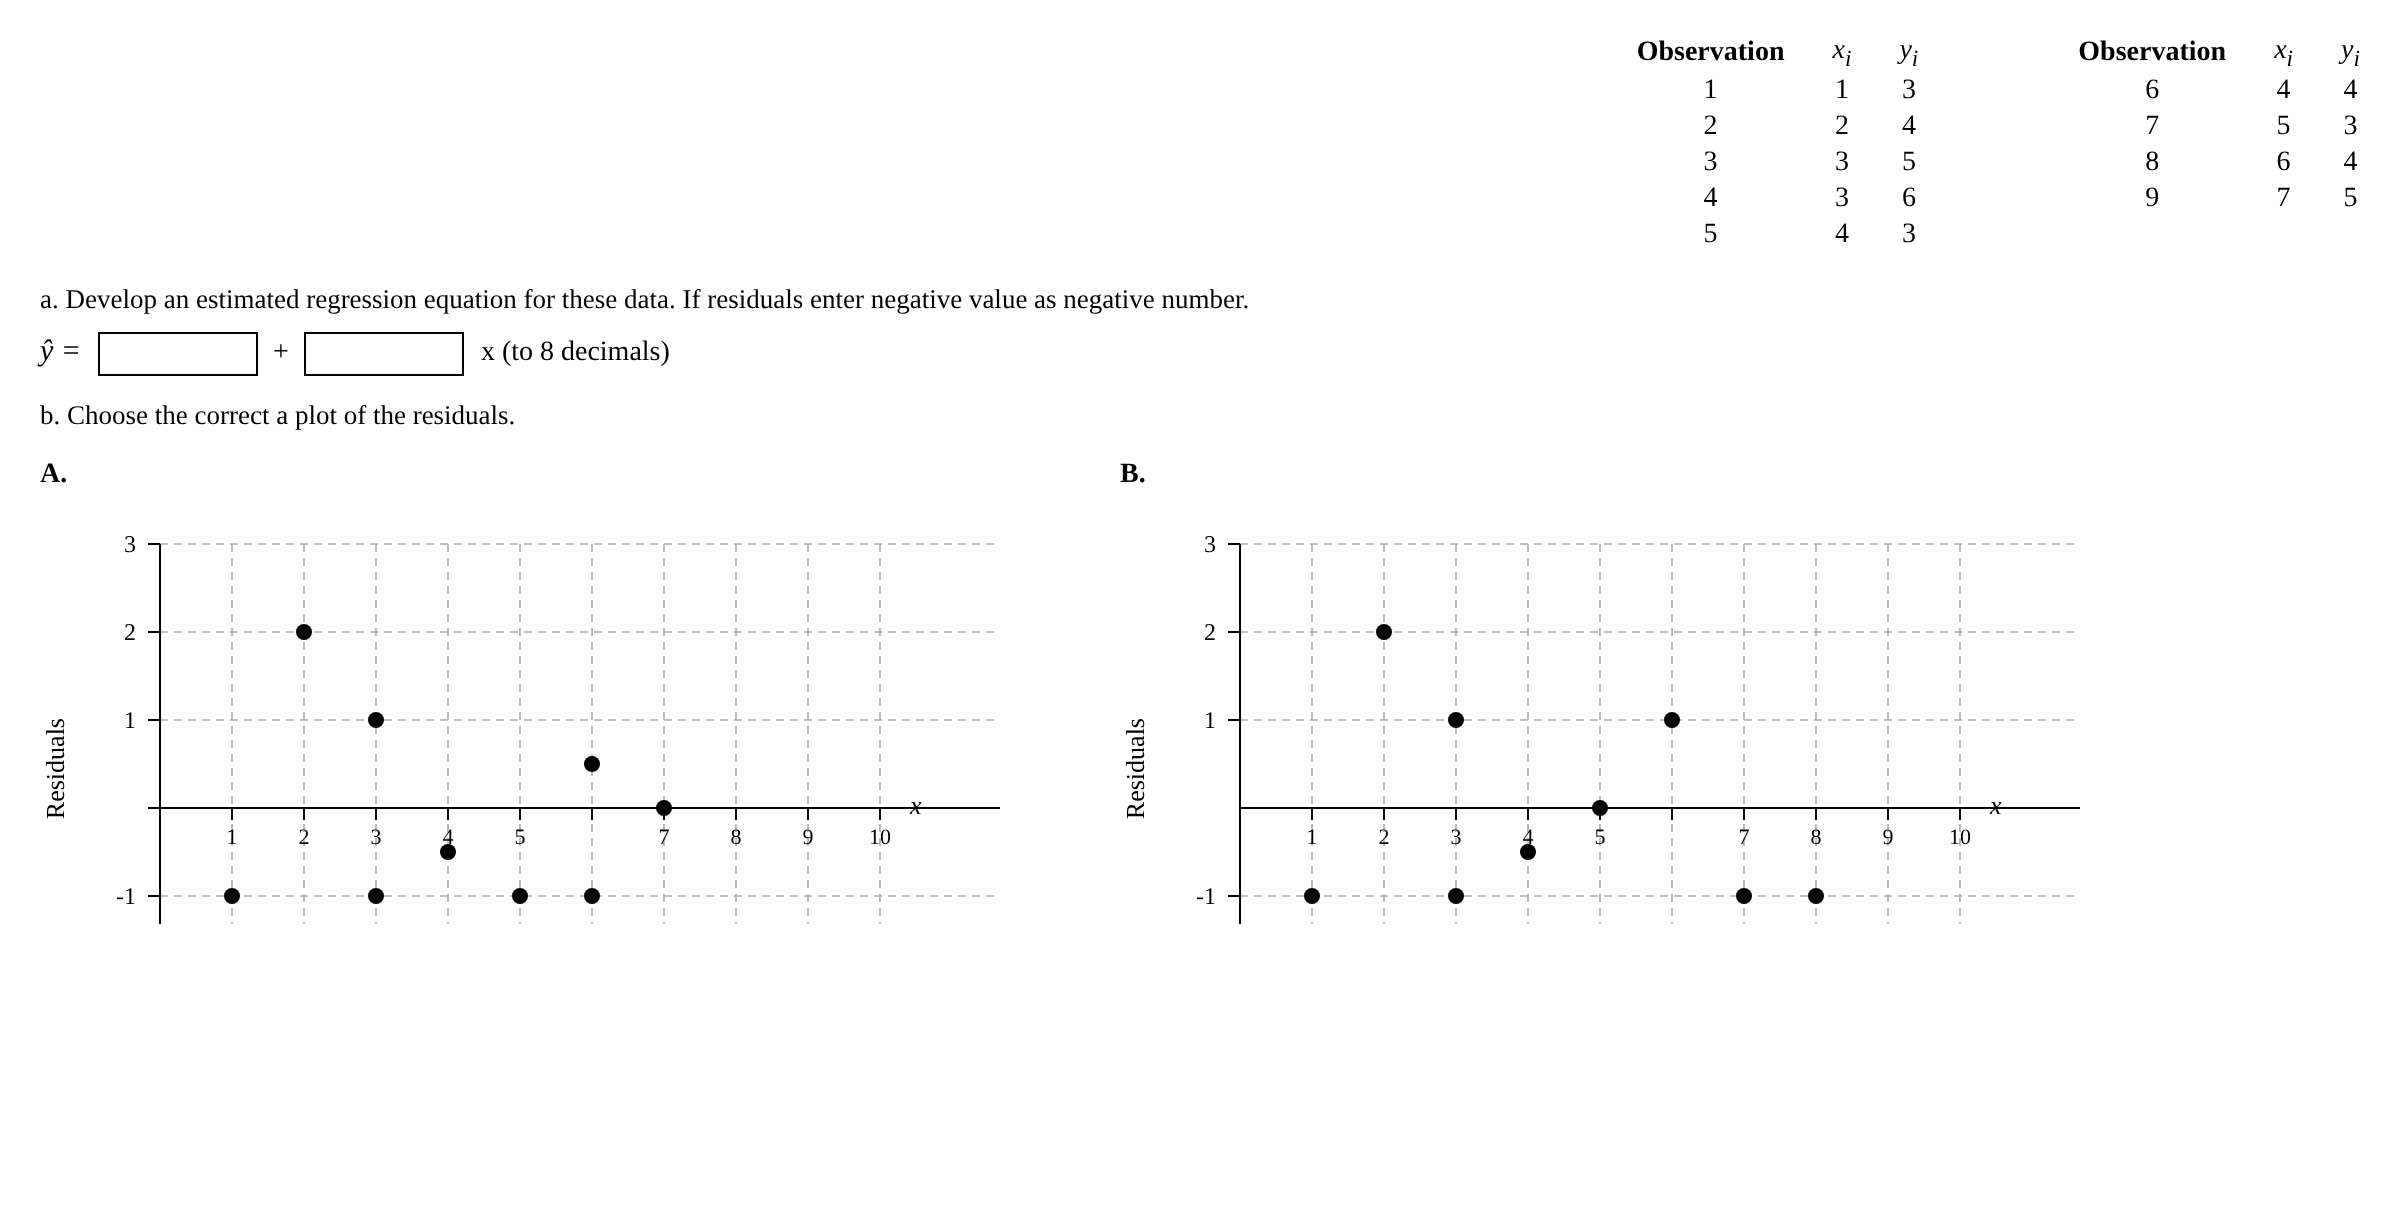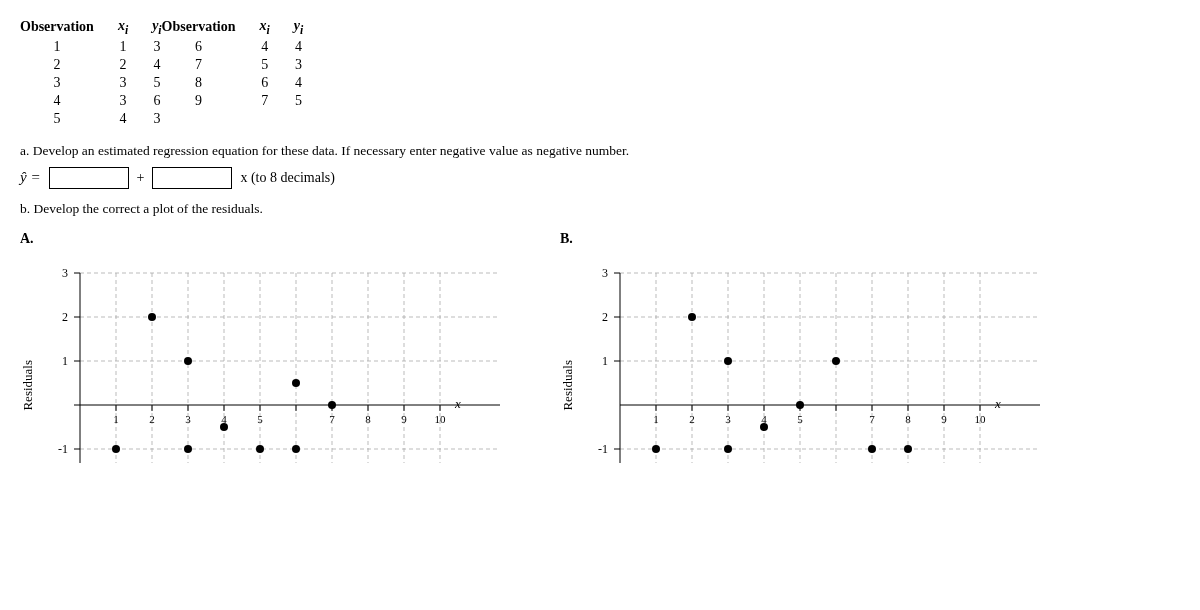--- a/index.html
+++ b/index.html
@@ -14,36 +14,37 @@
       position: relative;
     }
 
     .page {
       padding: 10px 20px;
     }
 
     
     .data-section {
       display: flex;
-      justify-content: flex-start;
+      justify-content: flex-end;
+      gap: 80px;
       margin-bottom: 16px;
       margin-top: 8px;
     }
 
     .data-table {
       display: grid;
       grid-template-columns: auto auto auto;
       gap: 2px 24px;
       align-items: center;
       text-align: center;
     }
 
     .data-table .header {
       font-style: italic;
-      font-weight: bold;
+      font-weight: normal;
       font-size: 14px;
     }
 
     .data-table .obs-header {
       font-weight: bold;
       font-size: 14px;
     }
 
     
     .part-a {
@@ -142,32 +143,32 @@
           <div>6</div>
           <div>4</div>
         <div>9</div>
           <div>7</div>
           <div>5</div>
       </div>
     </div>
   </div>
 
   <div class="part-a">
-    <span>a. Develop an estimated regression equation for these data. If necessary enter negative value as negative number.</span>
+    <span>a. Develop an estimated regression equation for these data. If residuals enter negative value as negative number.</span>
     <div class="equation-row">
       <span class="yhat">ŷ =</span>
       <input type="text" value="" style="">
       <span>+</span>
       <input type="text" value="" style="">
       <span>x (to 8 decimals)</span>
     </div>
   </div>
 
   <div class="part-b">
-    <span>b. Develop the correct a plot of the residuals.</span>
+    <span>b. Choose the correct a plot of the residuals.</span>
   </div>
 
   <div class="plots-section">
 
     <div class="plot-container">
       <div style="font-weight:bold; font-size:14px; margin-bottom:6px;">A.</div>
       <div style="display:flex; flex-direction:row; align-items:flex-start;">
 
         <div style="writing-mode:vertical-rl; transform:rotate(180deg); font-size:13px; margin-right:4px; align-self:center;">Residuals</div>
         <div style="position:relative;">

